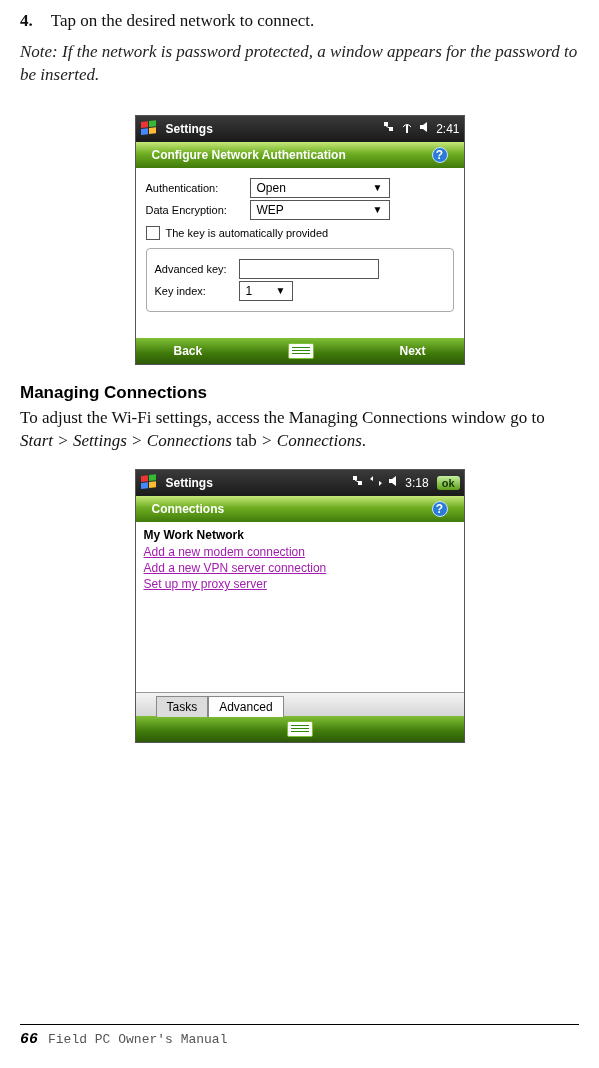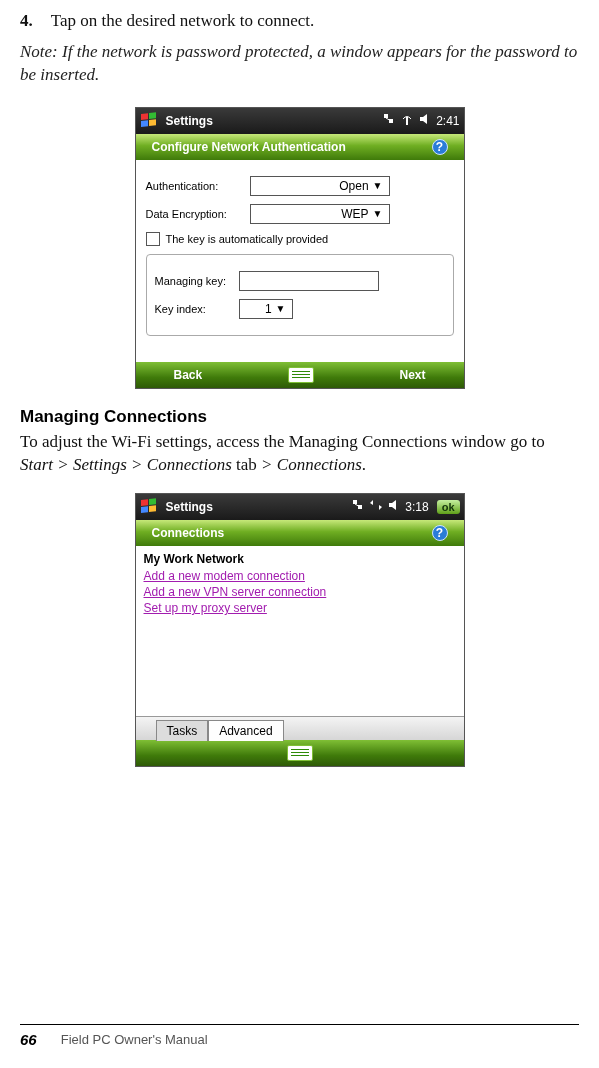--- a/index.html
+++ b/index.html
@@ -6,21 +6,21 @@
     body {
       width: 599px;
       height: 1068px;
       font-family: Georgia, 'Times New Roman', serif;
       background: #fff;
       position: relative;
       padding: 10px 20px;
     }
     .step-line { font-size: 17px; color: #111; margin-bottom: 8px; line-height: 1.35; }
     .step-num { font-weight: bold; margin-right: 14px; }
-    .note { font-style: italic; font-size: 17px; color: #222; line-height: 1.35; margin-bottom: 20px; }
+    .note { font-style: italic; font-size: 17px; color: #222; line-height: 1.35; margin-bottom: 28px; }
     .sect-heading { font-family: Arial, sans-serif; font-weight: bold; font-size: 17px; color: #000; margin-top: 14px; margin-bottom: 4px; }
     .sect-body { font-size: 17px; color: #111; line-height: 1.35; margin-bottom: 16px; }
     .sect-body .ital { font-style: italic; }
     .device-frame {
       width: 330px;
       margin: 0 auto 18px auto;
       border: 1px solid #555;
     }
     .titlebar {
       height: 26px;
@@ -66,26 +66,26 @@
       display:flex; align-items:center; justify-content:center;
       border:1px solid #cde3ff;
     }
     .panel {
       background:#fff;
       padding: 8px 10px 26px 10px;
       font-family: Tahoma, sans-serif;
       font-size: 12px;
       color:#000;
     }
-    .field-row { display:flex; align-items:center; margin: 8px 0; gap:4px; }
+    .field-row { display:flex; align-items:center; margin: 2px 0; gap:4px; }
     .field-label { width: 100px; font-size:11px; text-align:left; }
     .combo {
       height:20px;
       border:1px solid #555;
-      display:flex; align-items:center; justify-content:flex-end;
+      display:flex; align-items:center; justify-content:space-between;
       padding:0 2px 0 6px; font-size:12px;
       background:#fff;
     }
     .combo.wide { flex:1; max-width:140px; }
     .combo-arrow { font-size:10px; color:#000; padding:0 4px; }
     .checkbox-row { display:flex; align-items:center; gap:6px; margin:6px 0 8px 0; font-size:11px; }
     .checkbox-box { width:14px; height:14px; border:1px solid #555; background:#fff; }
     .inset-group { border:1px solid #aaa; border-radius:4px; padding:8px 8px; }
     .text-input { height:20px; border:1px solid #555; width:140px; background:#fff; }
     .narrow-combo { width:54px; }
@@ -108,23 +108,23 @@
       top:1px;
     }
     .tab.active { background:#fefefe; }
     .soft-bottom { height:26px; background:linear-gradient(to bottom,#7fbf35 0%,#3f7a0a 60%,#2e5a07 100%); display:flex; align-items:center; justify-content:center; }
     
     .page-footer {
       position:absolute;
       left:20px; right:20px; bottom:20px;
       border-top:1px solid #000;
       padding-top:6px;
-      font-family: Liberation Sans, sans-serif;
+      font-family: Liberation Mono, monospace;
       font-size:13px; color:#555;
-      display:flex; align-items:center; gap:24px;
+      display:flex; align-items:center; gap:10px;
     }
     .page-num { font-weight:bold; font-style:italic; color:#000; font-size:15px; }
   </style>
 </head>
 <body>
 
 <p class="step-line">
   <span class="step-num">4.</span>
   <span>Tap on the desired network to connect.</span>
 </p>
@@ -183,21 +183,21 @@
         <span>WEP</span>
         <span class="combo-arrow">▼</span>
       </div>
     </div>
     <div class="checkbox-row">
       <span class="checkbox-box"></span>
       <span>The key is automatically provided</span>
     </div>
     <div class="inset-group">
       <div class="field-row">
-        <span class="field-label" style="width:80px;">Managing key:</span>
+        <span class="field-label" style="width:80px;">Advanced key:</span>
         <div class="text-input"></div>
       </div>
       <div class="field-row">
         <span class="field-label" style="width:80px;">Key index:</span>
         <div class="combo narrow-combo">
           <span>1</span>
           <span class="combo-arrow">▼</span>
         </div>
       </div>
     </div>

